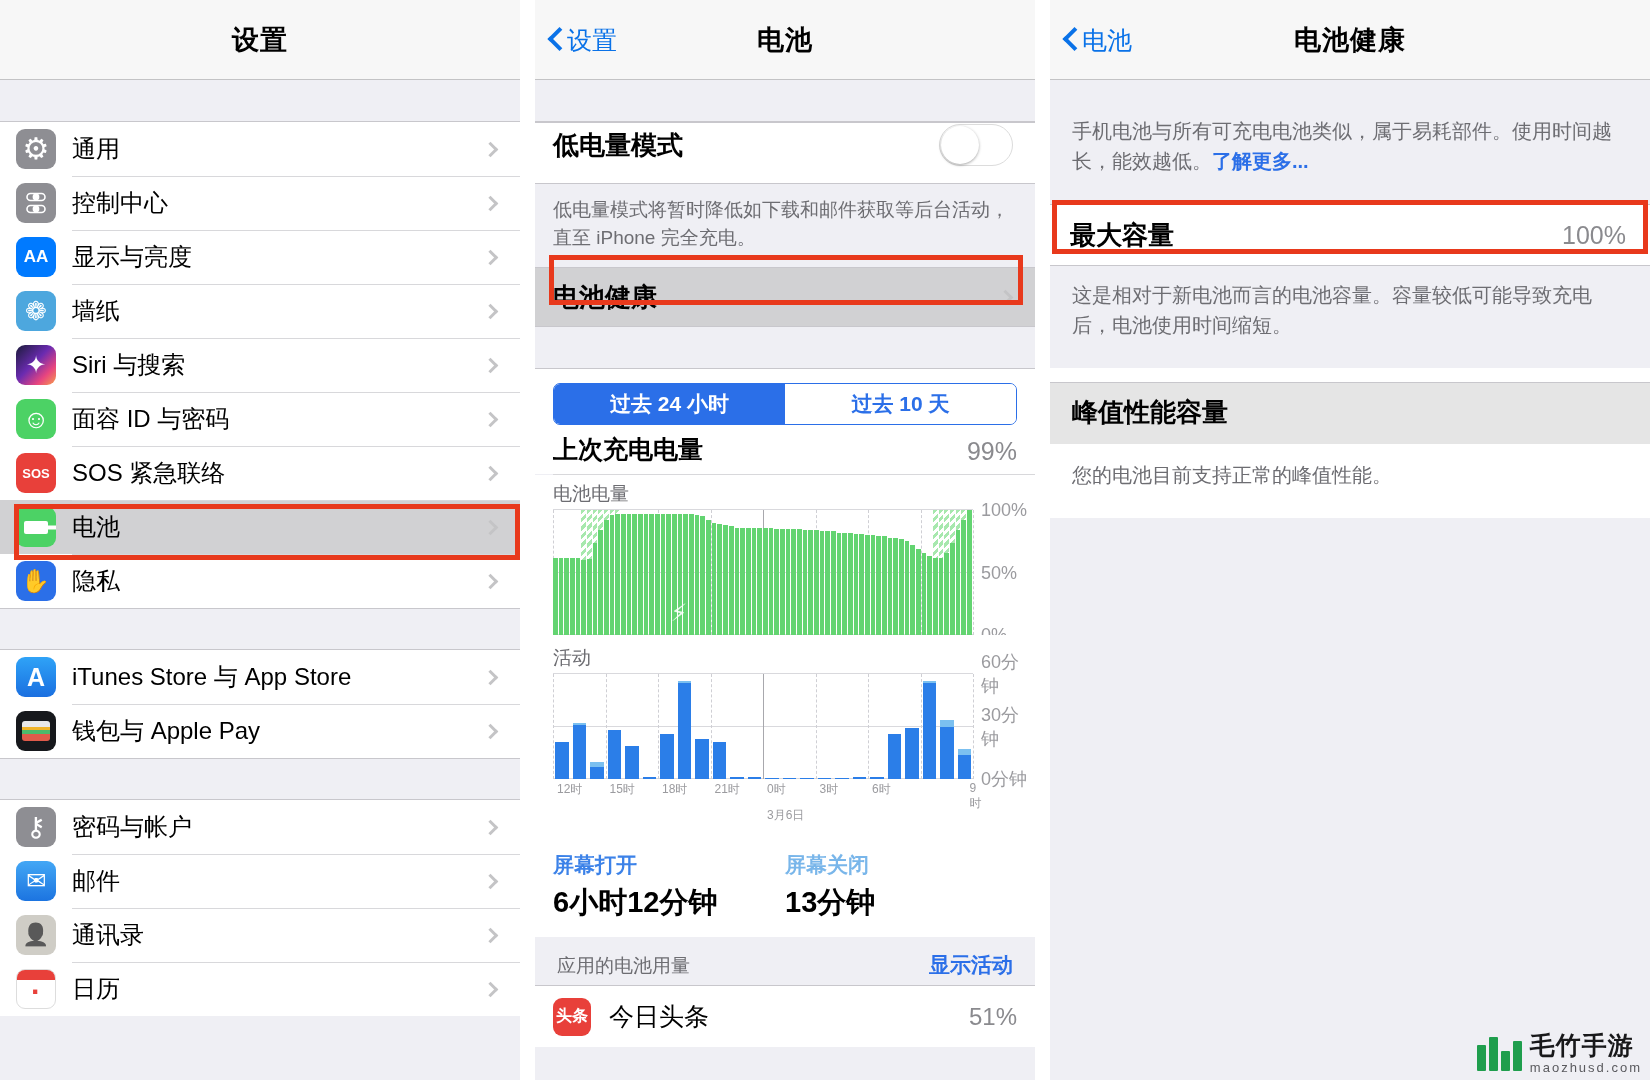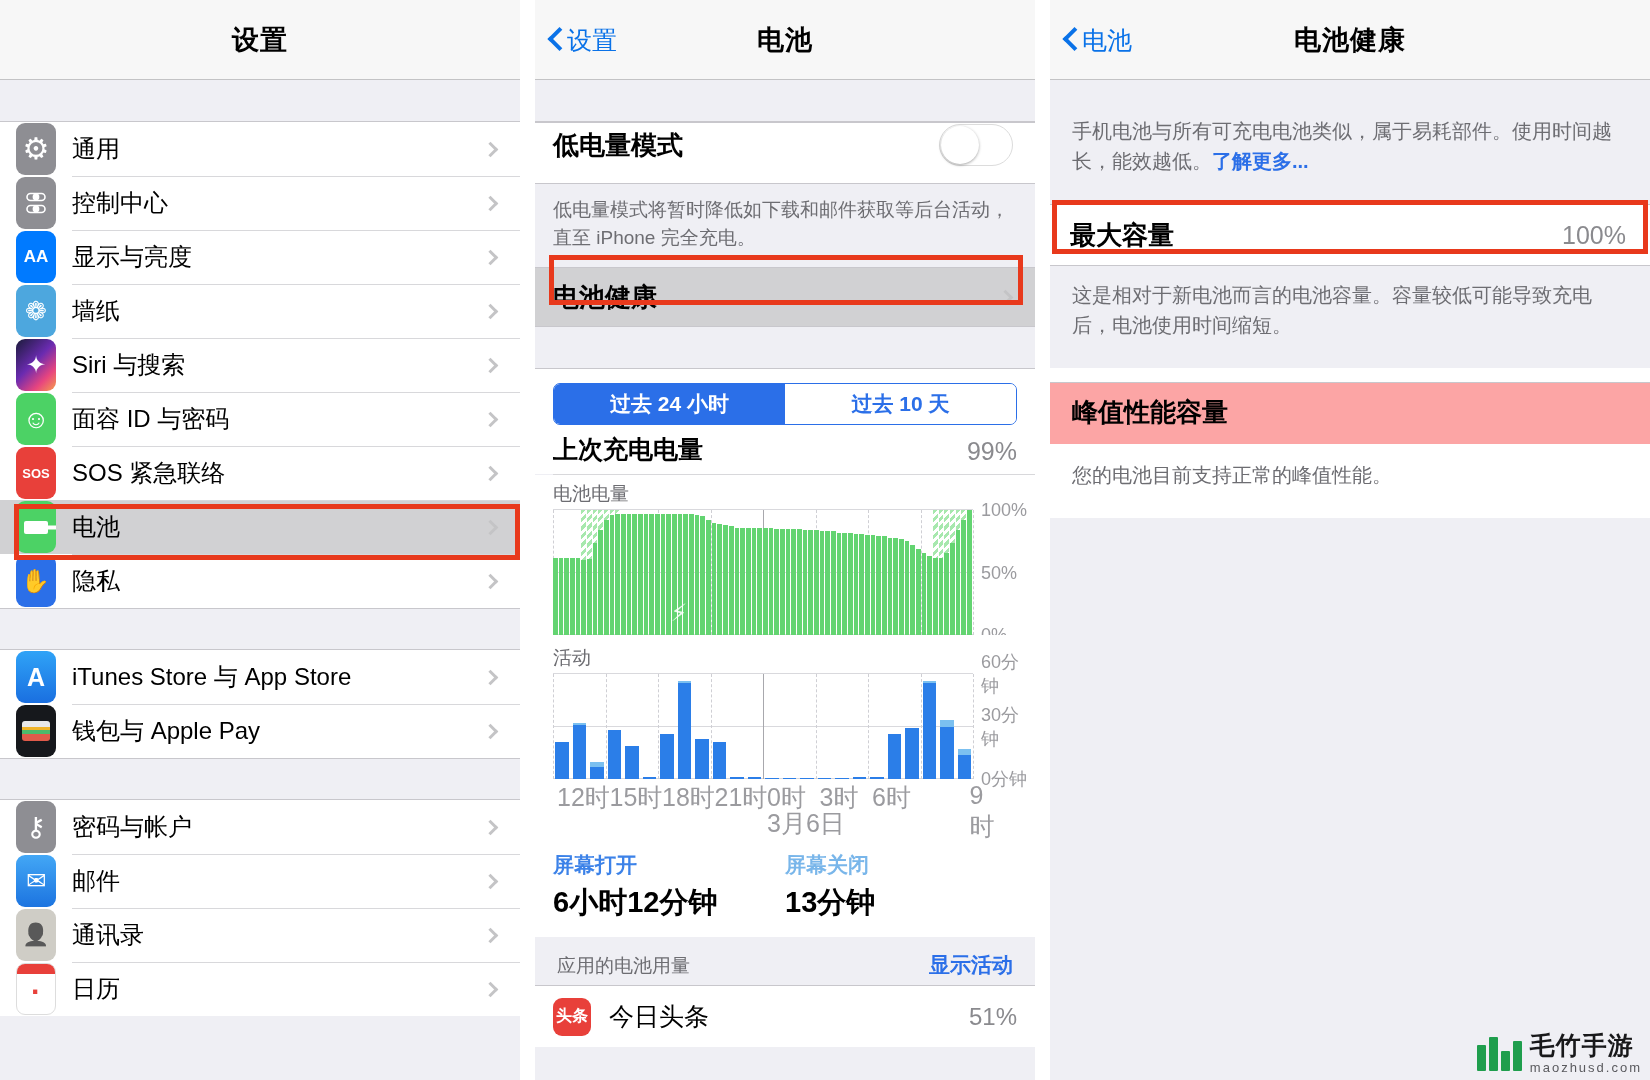--- a/index.html
+++ b/index.html
@@ -41,21 +41,21 @@
   .list { background: #ffffff; }
   .row {
     position: relative; display: flex; align-items: center;
     height: 54px; padding-left: 16px; background: #ffffff;
   }
   .row + .row::before {
     content: ""; position: absolute; left: 72px; right: 0; top: 0; height: 1px; background: #d8d8db;
   }
   .row.selected { background: #d1d1d3; }
   .ico {
-    width: 40px; height: 52px; border-radius: 9px; flex: none; margin-right: 16px;
+    width: 40px; height: 40px; border-radius: 9px; flex: none; margin-right: 16px;
     display: flex; align-items: center; justify-content: center;
     font-size: 15px; font-weight: bold; color: #fff; overflow: hidden; position: relative;
   }
   .row-label { font-size: 24px; color: #000; flex: 1; }
   .chev {
     width: 11px; height: 11px; margin-right: 24px; flex: none;
     border-right: 3px solid #c4c4c6; border-top: 3px solid #c4c4c6; transform: rotate(45deg);
   }
 
   
@@ -152,21 +152,21 @@
   .bars { position:absolute; left:0; right:0; bottom:0; top:0; display:flex; align-items:flex-end; }
   .bar { flex:1; margin-right:1px; }
   .bar.g { background: #63d471; }
   .bar.gh { background: repeating-linear-gradient(135deg,#a7e8ae 0 3px,#ffffff 3px 6px); }
   .bar.b { background: #2b7ee8; position: relative; }
   .bar .tip { position:absolute; left:0; right:0; top:0; background:#7bc0f0; }
   .bolt {
     position:absolute; left: 28%; bottom: 8px; color: rgba(255,255,255,.85); font-size: 24px;
   }
   .xax { position: relative; height: 58px; margin-top: 2px; }
-  .xax span { position:absolute; top:0; font-size: 25px; color:#9b9b9f; }
+  .xax span { position:absolute; top:0; font-size: 12px; color:#9b9b9f; }
   .xax .date { top: 26px; }
 
   .screen-stats { background:#fff; display:flex; padding: 12px 18px 14px; }
   .ss { flex: 1; }
   .ss-cap { font-size: 21px; font-weight: bold; margin-bottom: 4px; }
   .ss-cap.on { color:#3c82e8; }
   .ss-cap.off { color:#79b6ea; }
   .ss-val { font-size: 29px; font-weight: bold; color:#000; }
 
   .usage-head {
@@ -615,21 +615,21 @@
     </div>
 
     <div class="cap-row">
       <div class="cap-label">最大容量</div>
       <div class="cap-value">100%</div>
     </div>
 
     <div class="rt-sub">这是相对于新电池而言的电池容量。容量较低可能导致充电后，电池使用时间缩短。</div>
 
     <div class="rt-head-wrap">
-      <div style="background:#fca5a5; border-top:1px solid #c8c7cc; padding: 12px 22px 14px;">
+      <div style="background:#e5e5e5; border-top:1px solid #c8c7cc; padding: 12px 22px 14px;">
         <div style="font-size:26px; font-weight:bold;">峰值性能容量</div>
       </div>
       <div class="rt-sub" style="padding-top:16px;">您的电池目前支持正常的峰值性能。</div>
     </div>
 
     <div class="hl" style="left:2px; top:200px; width:596px; height:54px;"></div>
 
     <div class="wm">
       <div class="wm-mark">
         <i style="height:26px"></i>

